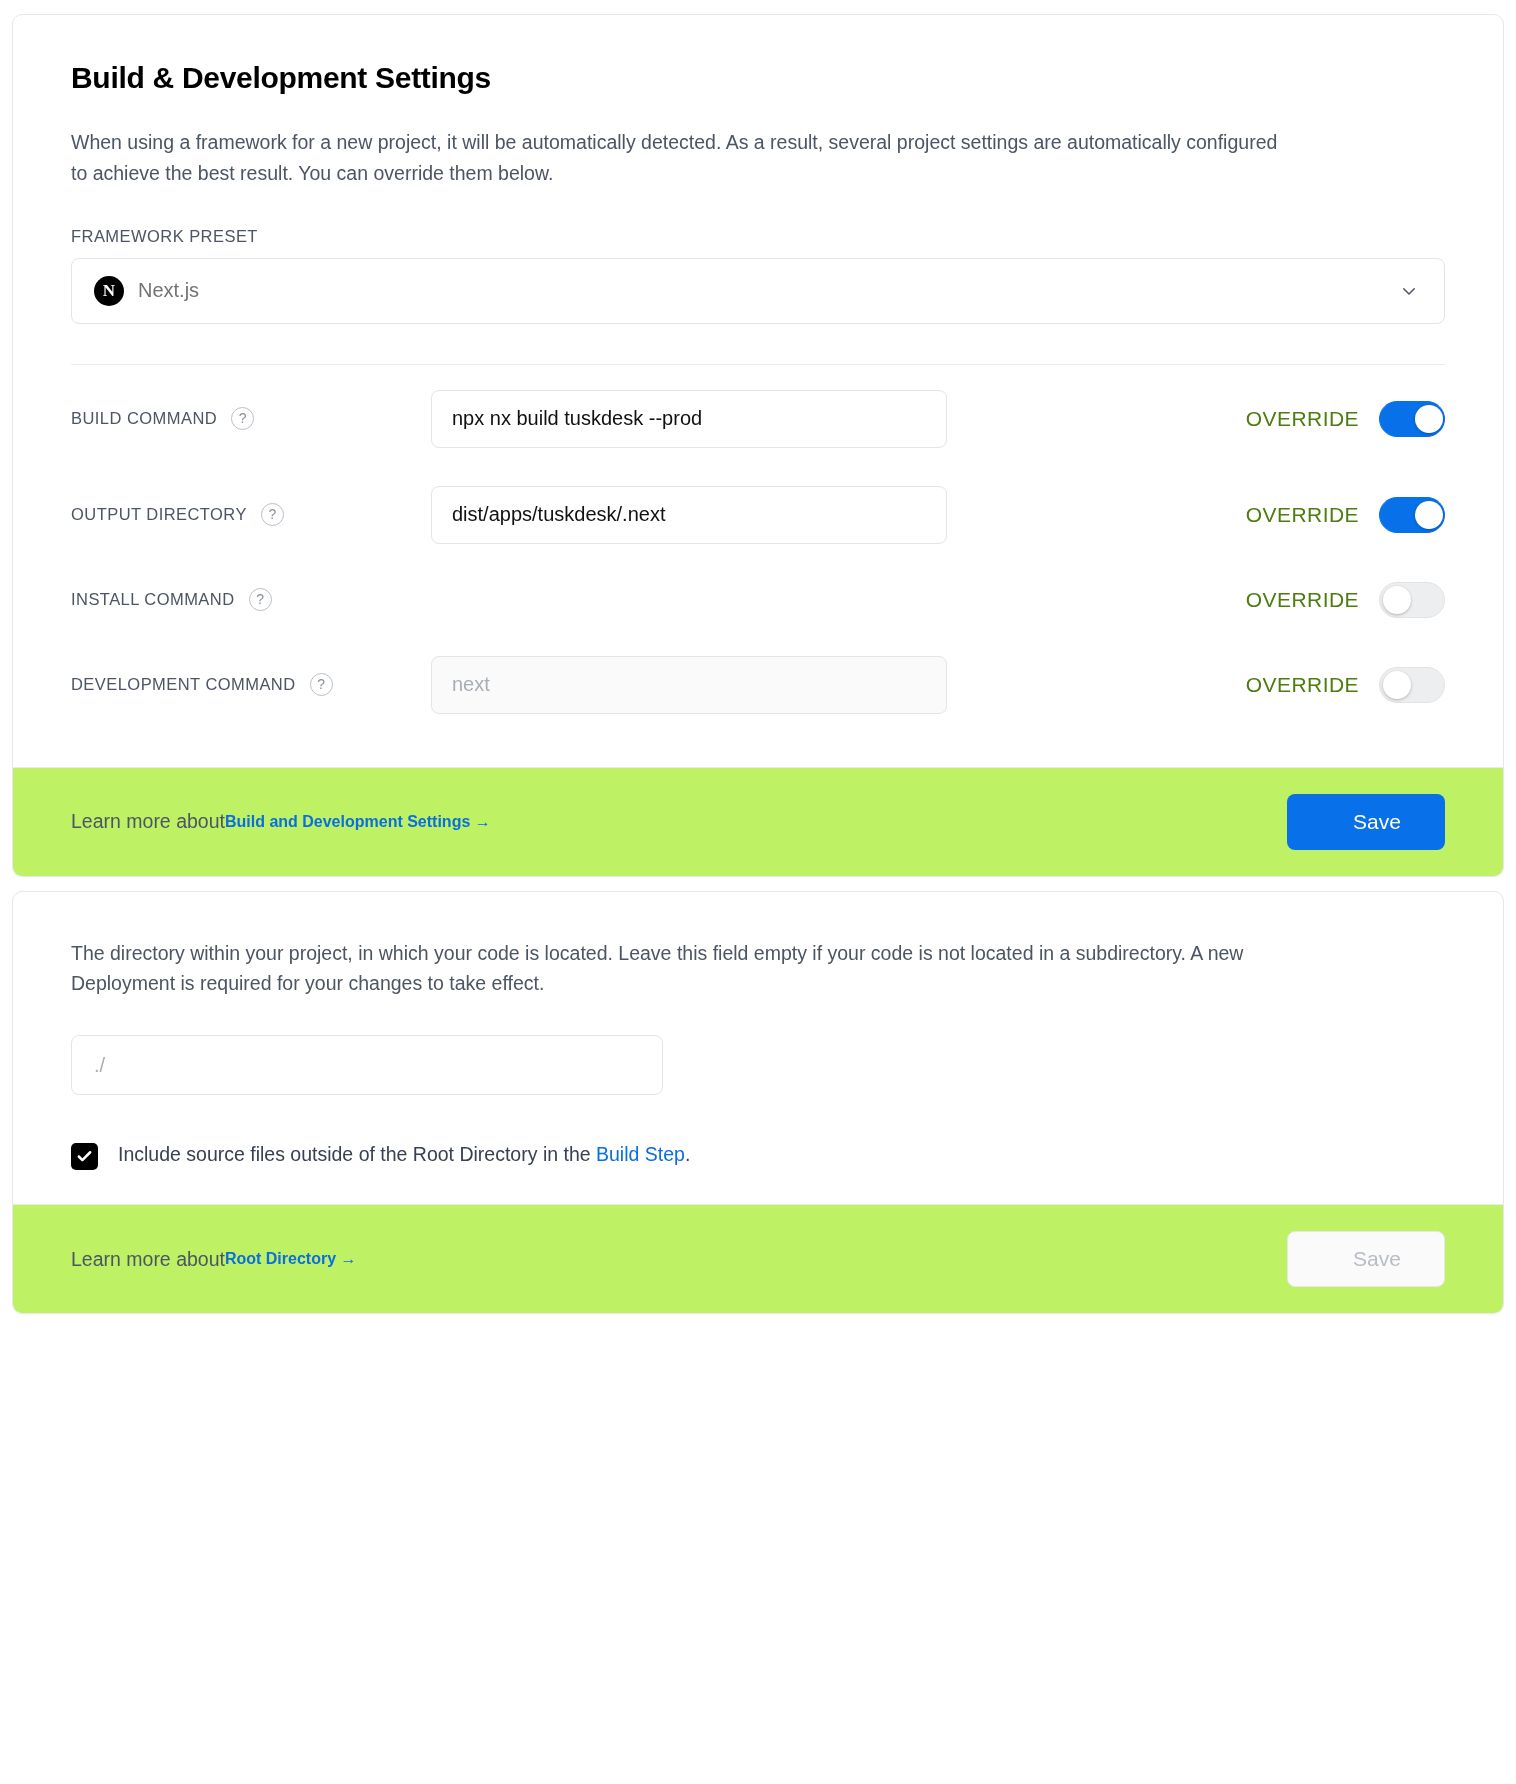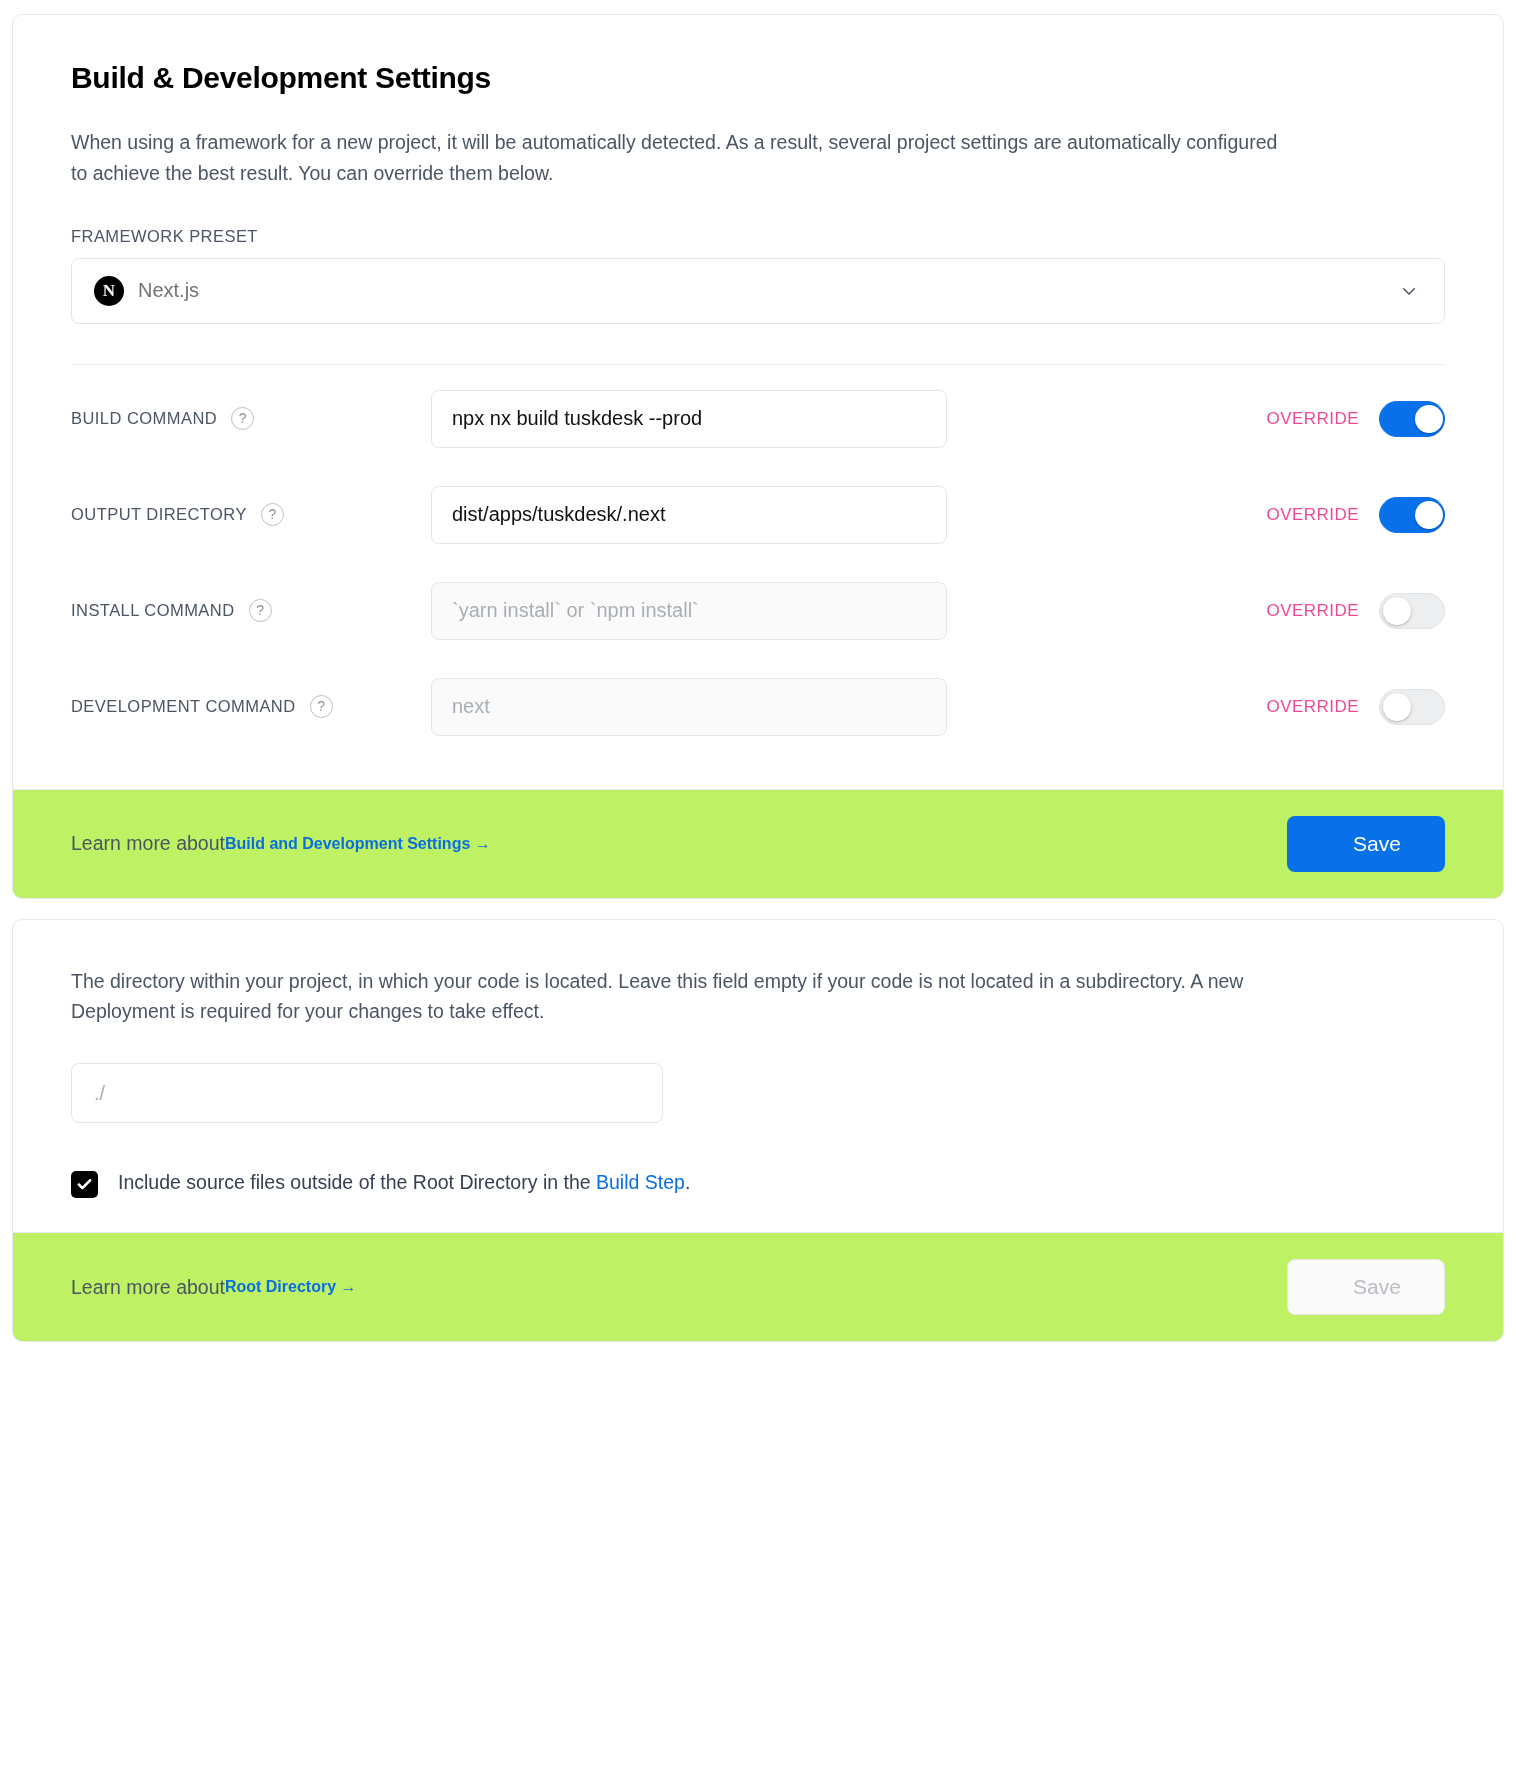--- a/index.html
+++ b/index.html
@@ -15,21 +15,21 @@
   }
   .page {
     width: 1516px;
     padding: 14px 12px 0 12px;
   }
   .card {
     background: #ffffff;
     border: 1px solid #e5e7eb;
     border-radius: 10px;
     overflow: hidden;
-    margin-bottom: 20px;
+    margin-bottom: 14px;
   }
   .card-body {
     padding: 46px 58px 34px 58px;
   }
   .card-title {
     font-size: 30px;
     font-weight: bold;
     color: #000000;
     letter-spacing: -0.3px;
     margin: 0 0 32px 0;
@@ -145,23 +145,23 @@
     background: #fafafa;
     color: #a8aeb6;
   }
   .override {
     display: flex;
     align-items: center;
     gap: 20px;
     margin-left: auto;
   }
   .override-label {
-    font-size: 17px;
+    font-size: 21px;
     letter-spacing: 0.45px;
-    color: #ec4899;
+    color: #4d7c0f;
     text-transform: uppercase;
   }
   .toggle {
     width: 66px;
     height: 36px;
     border-radius: 18px;
     background: #eceef0;
     border: 1px solid #e1e4e7;
     position: relative;
     cursor: pointer;
@@ -310,23 +310,20 @@
               <span class="knob"></span>
             </span>
         </div>
       </div>
 
       <div class="row">
         <div class="row-label">
           <span class="row-label-text">INSTALL COMMAND</span>
           <span class="help">?</span>
         </div>
-        <div class="row-input-wrap">
-          <input class="text-input disabled" type="text" placeholder="`yarn install` or `npm install`" style="">
-        </div>
         <div class="override">
           <span class="override-label">OVERRIDE</span>
           <span class="toggle">
               <span class="knob"></span>
             </span>
         </div>
       </div>
 
       <div class="row">
         <div class="row-label">

